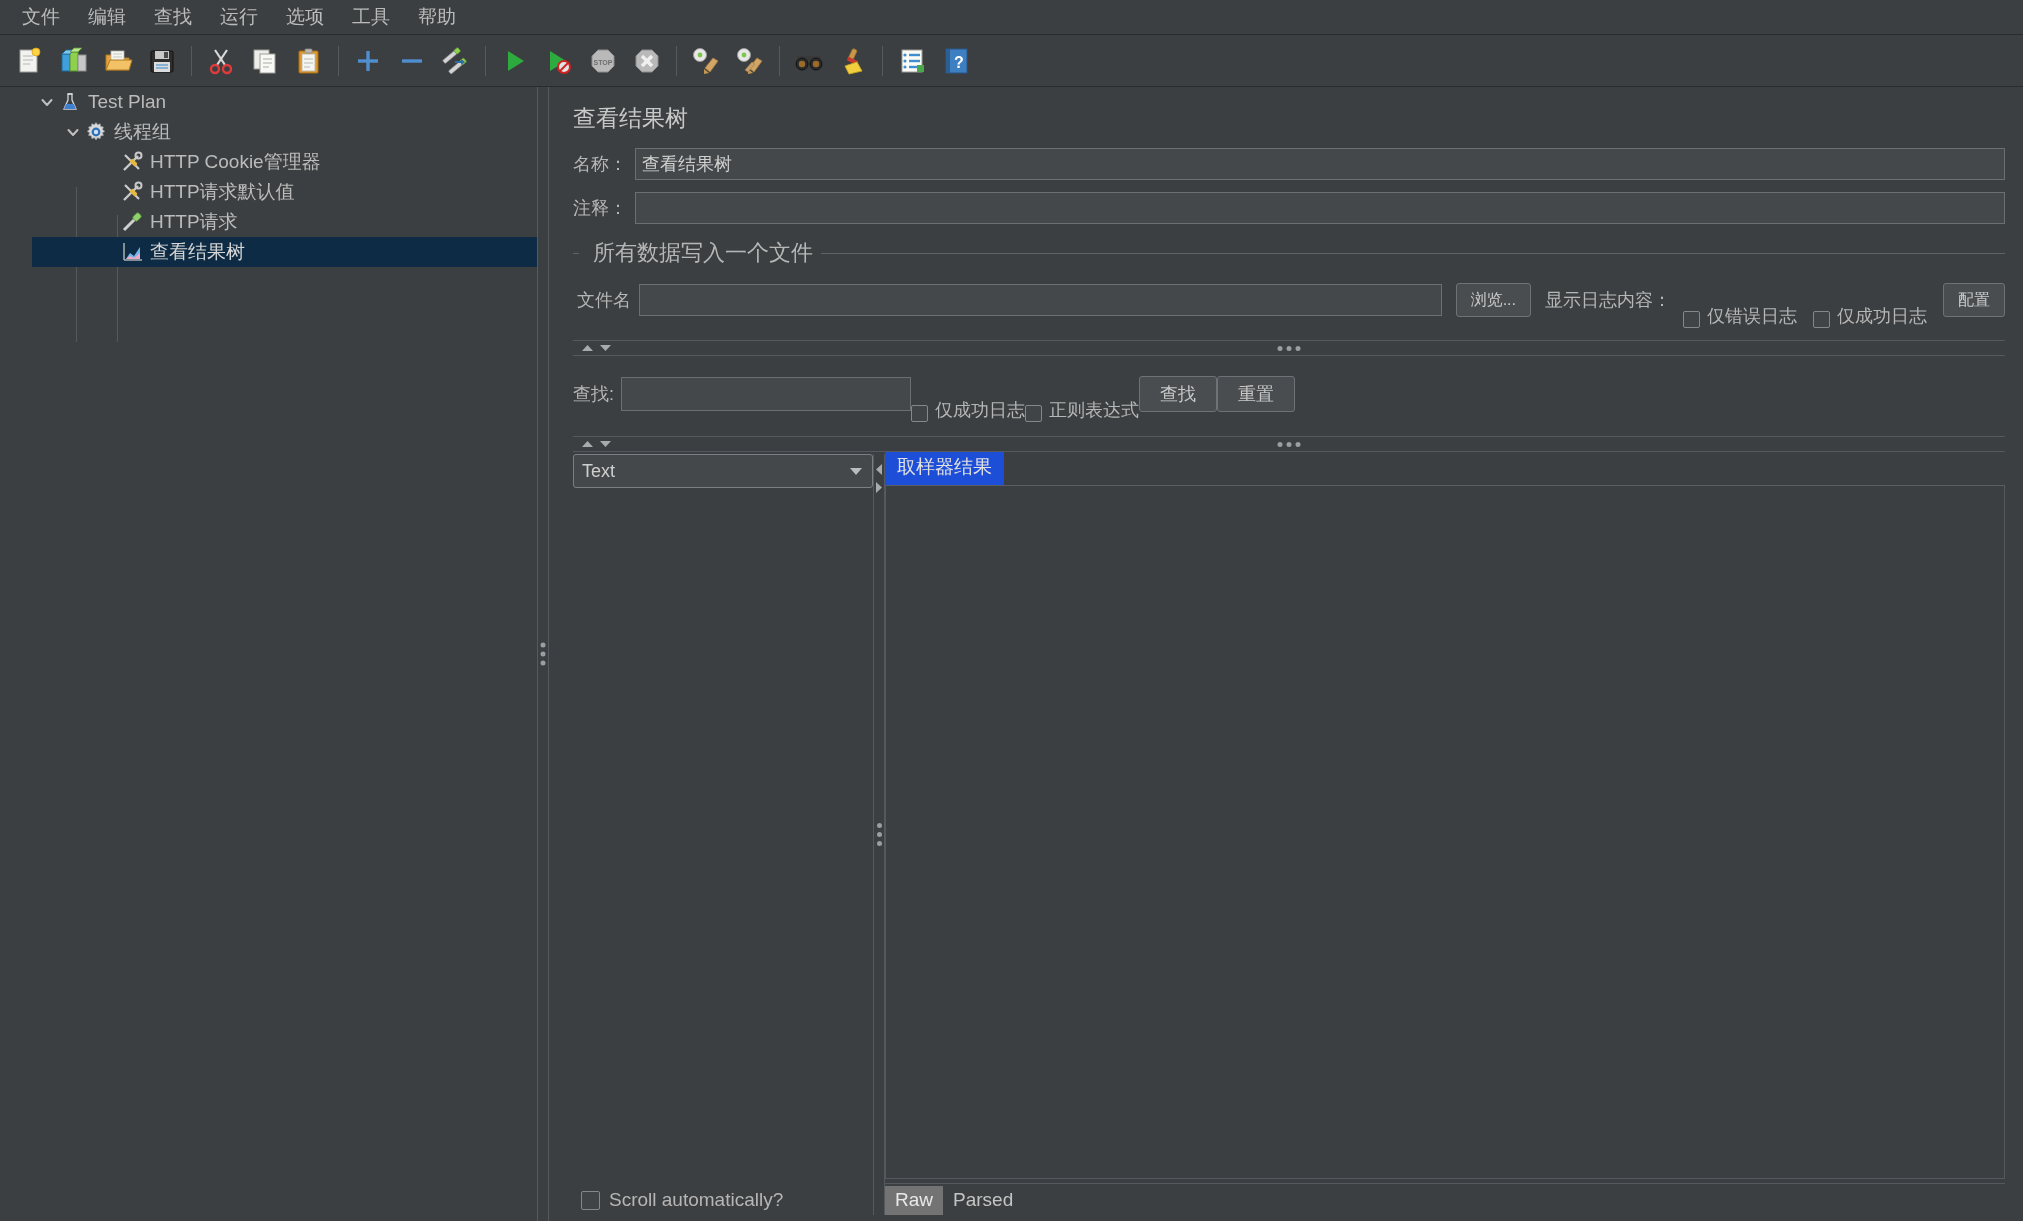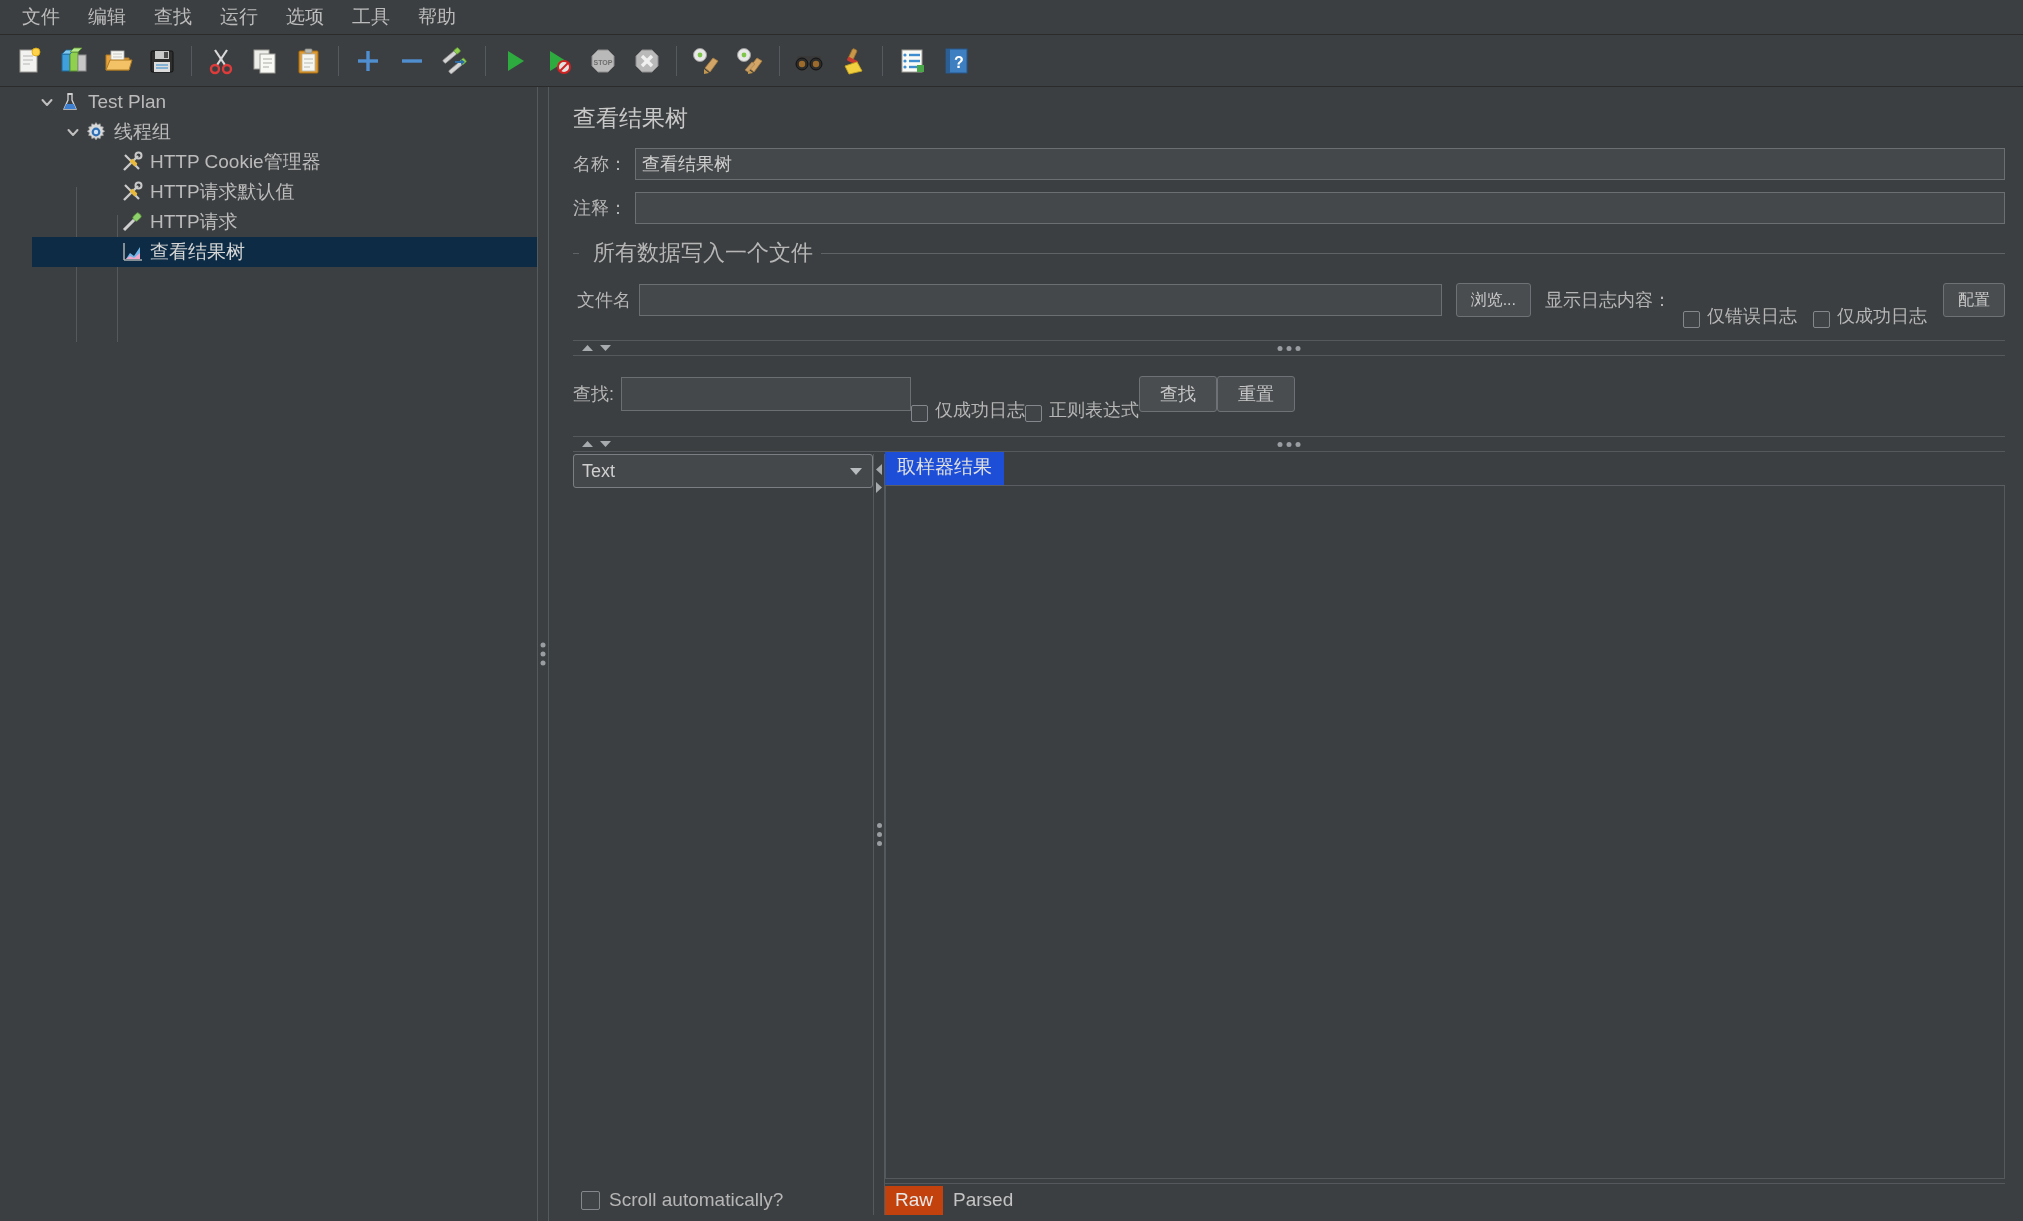--- a/index.html
+++ b/index.html
@@ -360,21 +360,21 @@
     border-top: 1px solid #55585c;
     padding-top: 1px;
   }
   .btab {
     font-size: 19px;
     color: #c4c4c4;
     padding: 3px 10px 4px 10px;
     cursor: default;
     white-space: nowrap;
   }
-  .btab.active { background: #c2410c; color: #e8e8e8; }
+  .btab.active { background: #737373; color: #e8e8e8; }
 </style>
 </head>
 <body>
 
 <div class="menubar">
   <div class="menu-item">文件</div>
   <div class="menu-item">编辑</div>
   <div class="menu-item">查找</div>
   <div class="menu-item">运行</div>
   <div class="menu-item">选项</div>

